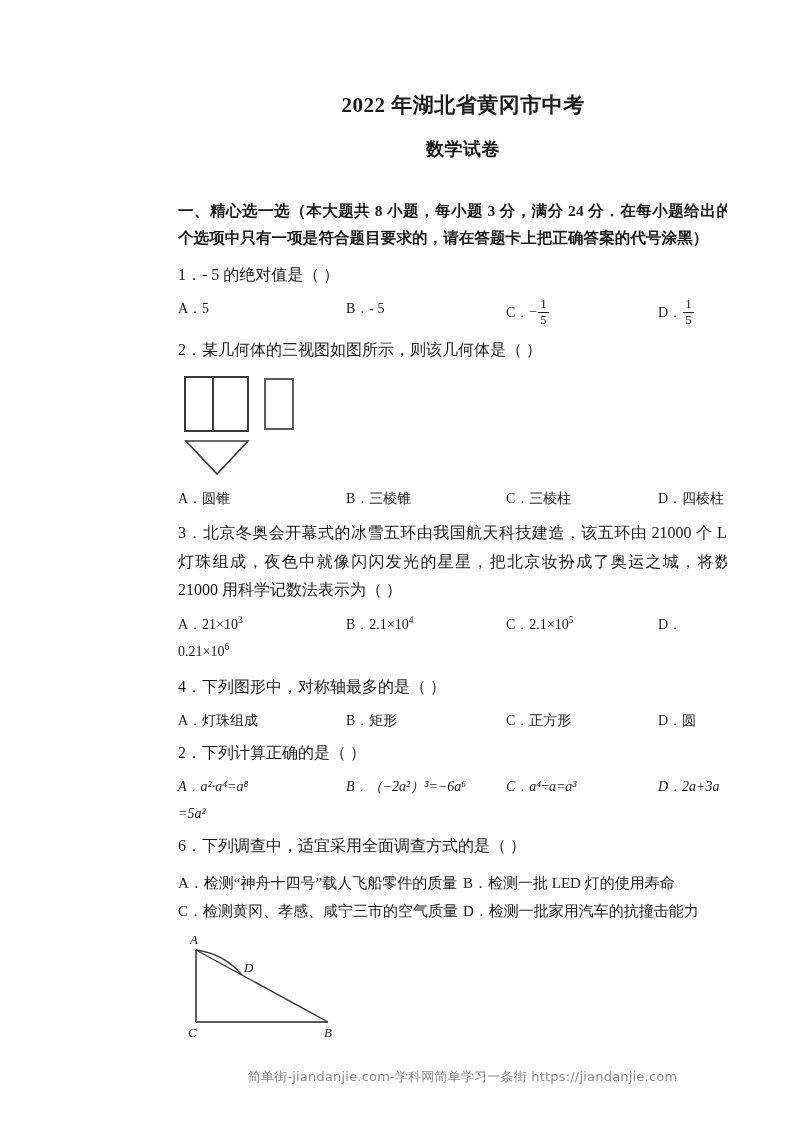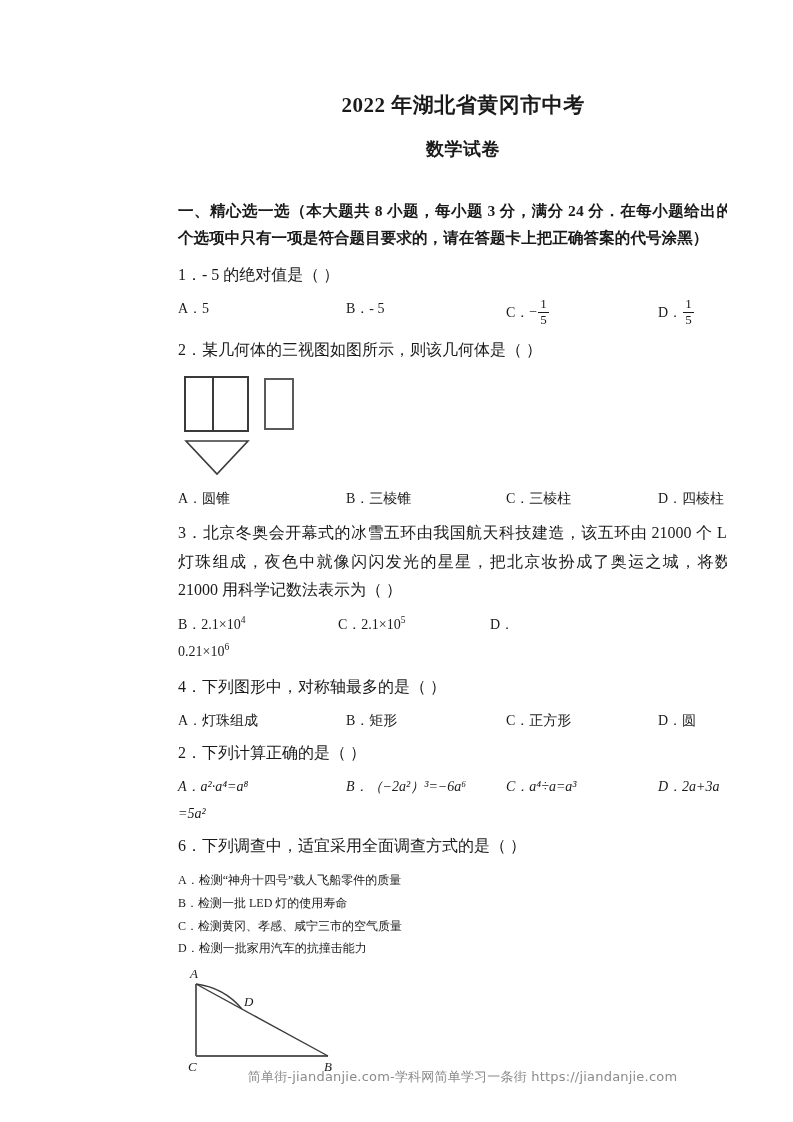--- a/index.html
+++ b/index.html
@@ -69,25 +69,24 @@
     line-height: 1.7;
   }
   .opt { flex: 0 0 auto; }
   .opt.c1 { width: 168px; }
   .opt.c2 { width: 160px; }
   .opt.c3 { width: 152px; }
   .opt.c4 { width: 90px; }
 
   .opts-2col {
     display: flex;
-    font-size: 12px;
+    font-size: 15px;
     margin-top: 8px;
     line-height: 1.9;
     flex-wrap: wrap;
-    flex-direction: column;
   }
   .opts-2col > .optw { width: 50%; }
 
   .wrap-tail {
     font-size: 14px;
     line-height: 1.8;
     margin-top: 2px;
   }
 
   var, .v {
@@ -163,20 +162,23 @@
     </div>
     <div class="opts">
       <div class="opt c1">A．圆锥</div>
       <div class="opt c2">B．三棱锥</div>
       <div class="opt c3">C．三棱柱</div>
       <div class="opt c4">D．四棱柱</div>
     </div>
 
     <div class="q-stem">3．北京冬奥会开幕式的冰雪五环由我国航天科技建造，该五环由 21000 个 LED 灯珠组成，夜色中就像闪闪发光的星星，把北京妆扮成了奥运之城，将数据 21000 用科学记数法表示为（    ）</div>
     <div class="opts">
+      <div class="opt c1">
+        <span>A．21×10</span><sup>3</sup>
+      </div>
       <div class="opt c2">
         <span>B．2.1×10</span><sup>4</sup>
       </div>
       <div class="opt c3">
         <span>C．2.1×10</span><sup>5</sup>
       </div>
       <div class="opt c4">D．</div>
     </div>
     <div class="wrap-tail">
       <span>0.21×10</span><sup>6</sup>

